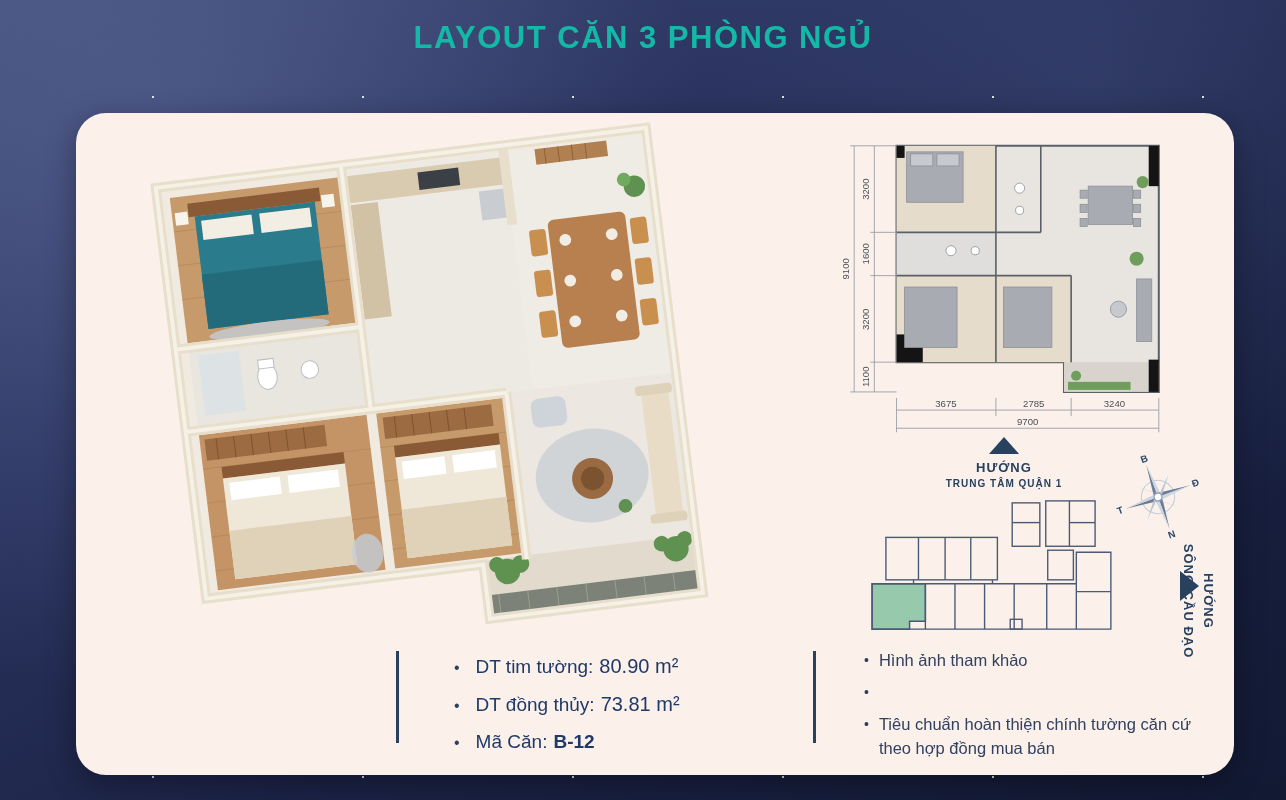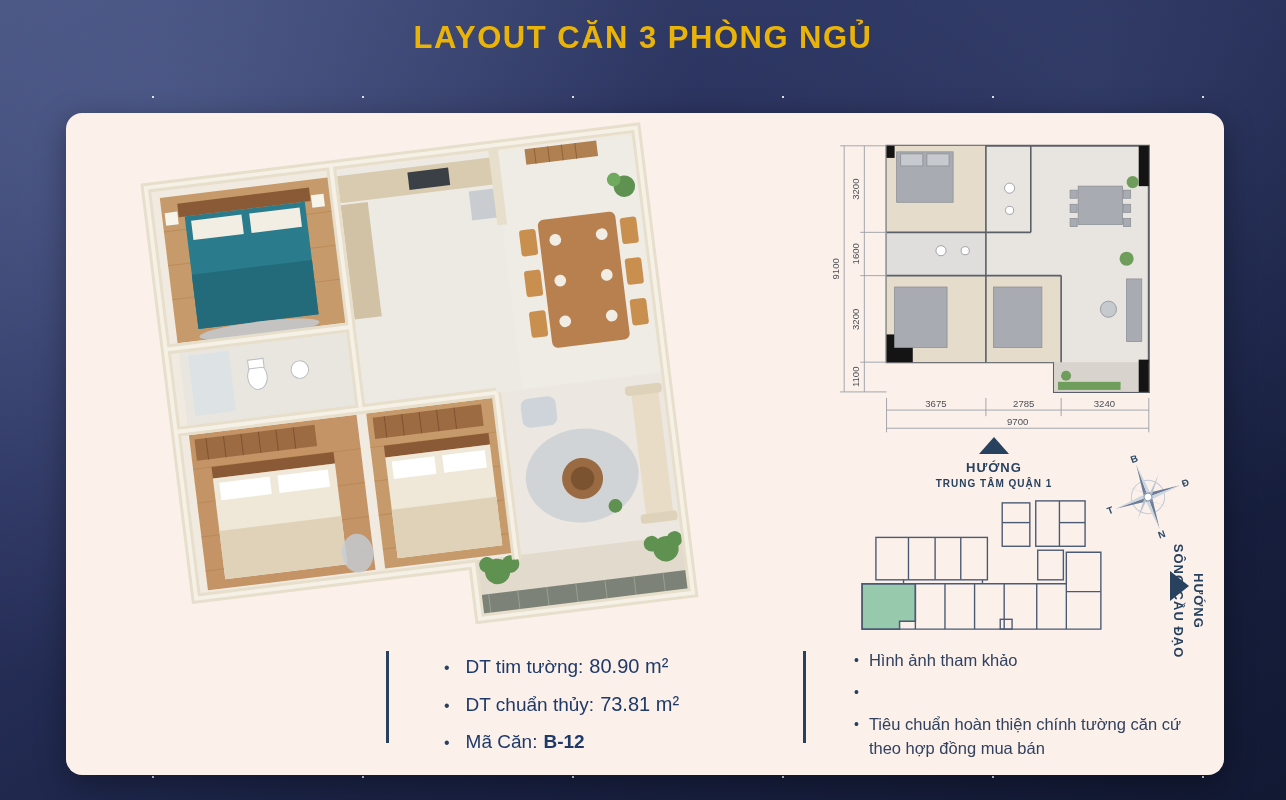--- a/index.html
+++ b/index.html
@@ -20,23 +20,23 @@
       radial-gradient(1px 1px at 57px 137px, rgba(255,255,255,.55) 50%, transparent 51%),
       radial-gradient(1px 1px at 187px 57px, rgba(255,255,255,.65) 50%, transparent 51%);
     background-size:210px 170px;}
   .stars2{position:absolute;inset:0;pointer-events:none;
     background-image:
       radial-gradient(1px 1px at 31px 101px, rgba(255,255,255,.6) 50%, transparent 51%),
       radial-gradient(1.2px 1.2px at 121px 41px, rgba(255,255,255,.8) 50%, transparent 51%),
       radial-gradient(1px 1px at 221px 151px, rgba(255,255,255,.5) 50%, transparent 51%);
     background-size:287px 233px;}
   .page-title{position:absolute;top:20px;left:0;width:100%;text-align:center;
-    color:#eab308;font-size:31px;font-weight:800;letter-spacing:1.5px;}
-  .card{position:absolute;left:66px;top:113px;width:1158px;height:662px;
-    background:#fbf0ea;border-radius:16px;box-shadow:0 8px 30px rgba(0,0,0,.35);}
+    color:#14b8a6;font-size:31px;font-weight:800;letter-spacing:1.5px;}
+  .card{position:absolute;left:76px;top:113px;width:1158px;height:662px;
+    background:#fbf0ea;border-radius:30px;box-shadow:0 8px 30px rgba(0,0,0,.35);}
   .plan3d{position:absolute;left:28px;top:6px;width:700px;height:566px;}
   .plan2d{position:absolute;left:758px;top:14px;width:348px;height:316px;}
   .dir-top{position:absolute;left:828px;top:324px;width:200px;text-align:center;color:#27415f;}
   .dir-top .tri-up{width:0;height:0;margin:0 auto 6px auto;
     border-left:15px solid transparent;border-right:15px solid transparent;border-bottom:17px solid #27415f;}
   .dir-top .l1{font-size:13px;font-weight:800;letter-spacing:1px;}
   .dir-top .l2{font-size:10px;font-weight:800;letter-spacing:1px;margin-top:3px;text-align:center;}
   .compass{position:absolute;left:1038px;top:340px;width:88px;height:88px;}
   .siteplan{position:absolute;left:788px;top:380px;width:252px;height:148px;}
   .dir-right{position:absolute;left:1016px;top:428px;width:120px;height:160px;}
@@ -369,21 +369,21 @@
   <div class="bottom-row">
     <div class="vdivider d1"></div>
     <div class="specs">
       <div class="spec-row">
         <span class="bullet">•</span>
         <span class="spec-label">DT tim tường:</span>
         <span class="spec-value">80.90 m²</span>
       </div>
       <div class="spec-row">
         <span class="bullet">•</span>
-        <span class="spec-label">DT chuẩn thủy:</span>
+        <span class="spec-label">DT đồng thủy:</span>
         <span class="spec-value">73.81 m²</span>
       </div>
       <div class="spec-row">
         <span class="bullet">•</span>
         <span class="spec-label">Mã Căn:</span>
         <span class="spec-value" style="font-weight:700;font-size:19px">B-12</span>
       </div>
     </div>
     <div class="vdivider d2"></div>
     <div class="notes">

